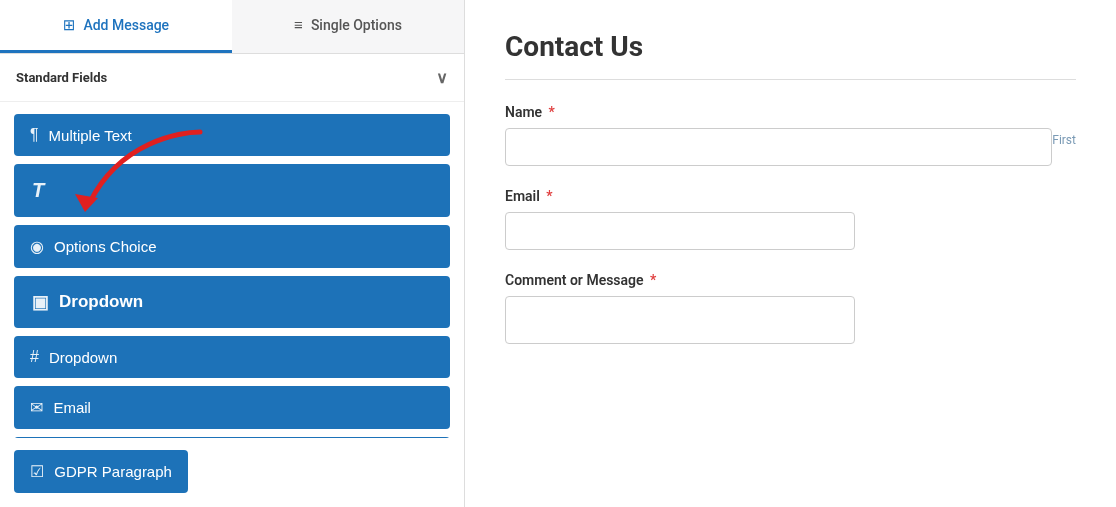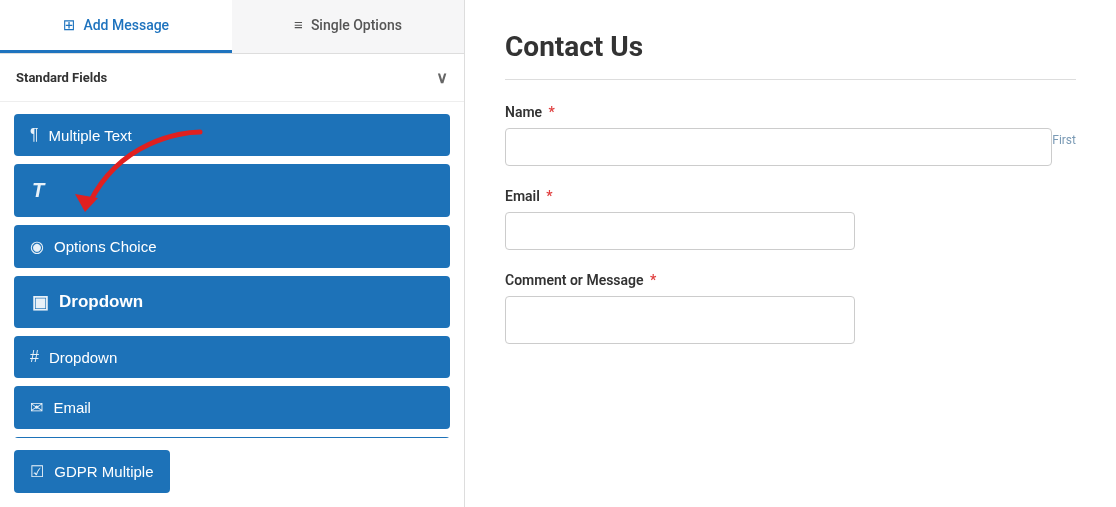--- a/index.html
+++ b/index.html
@@ -263,21 +263,21 @@
     <button class="field-btn">
       
       
     </button>
 
   </div>
 
   <div class="bottom-field">
     <button class="field-btn" style="width: auto; display: inline-flex;">
       <span class="btn-icon">☑</span>
-      <span>GDPR Multiple</span>
+      <span>GDPR Paragraph</span>
     </button>
   </div>
 
 </div>
 
 <div class="right-panel">
 
   <h1 class="form-title">Contact Us</h1>
   <hr class="form-divider">
 

